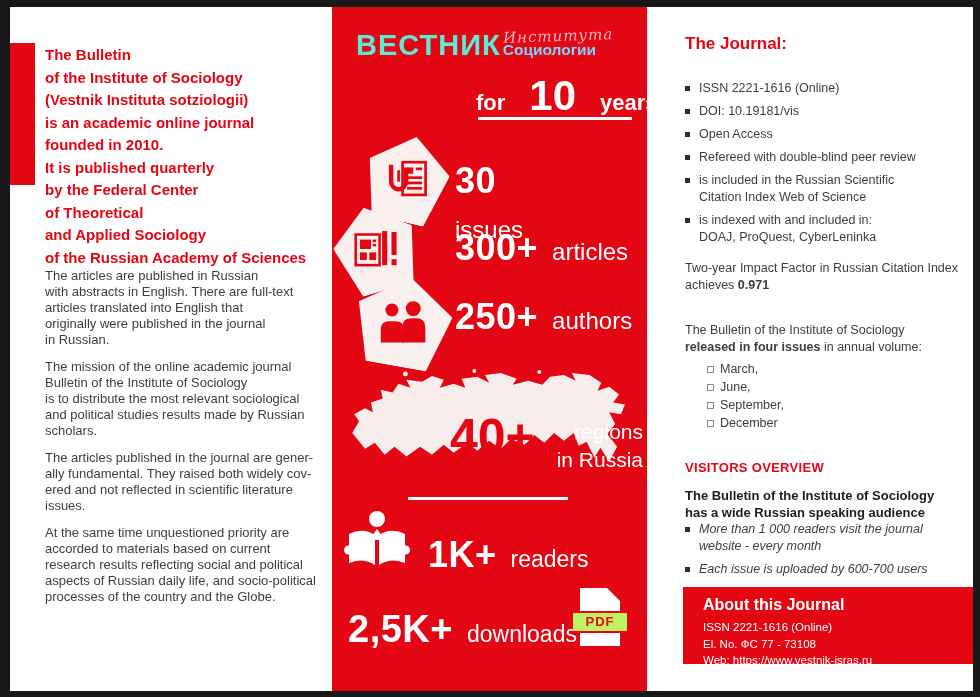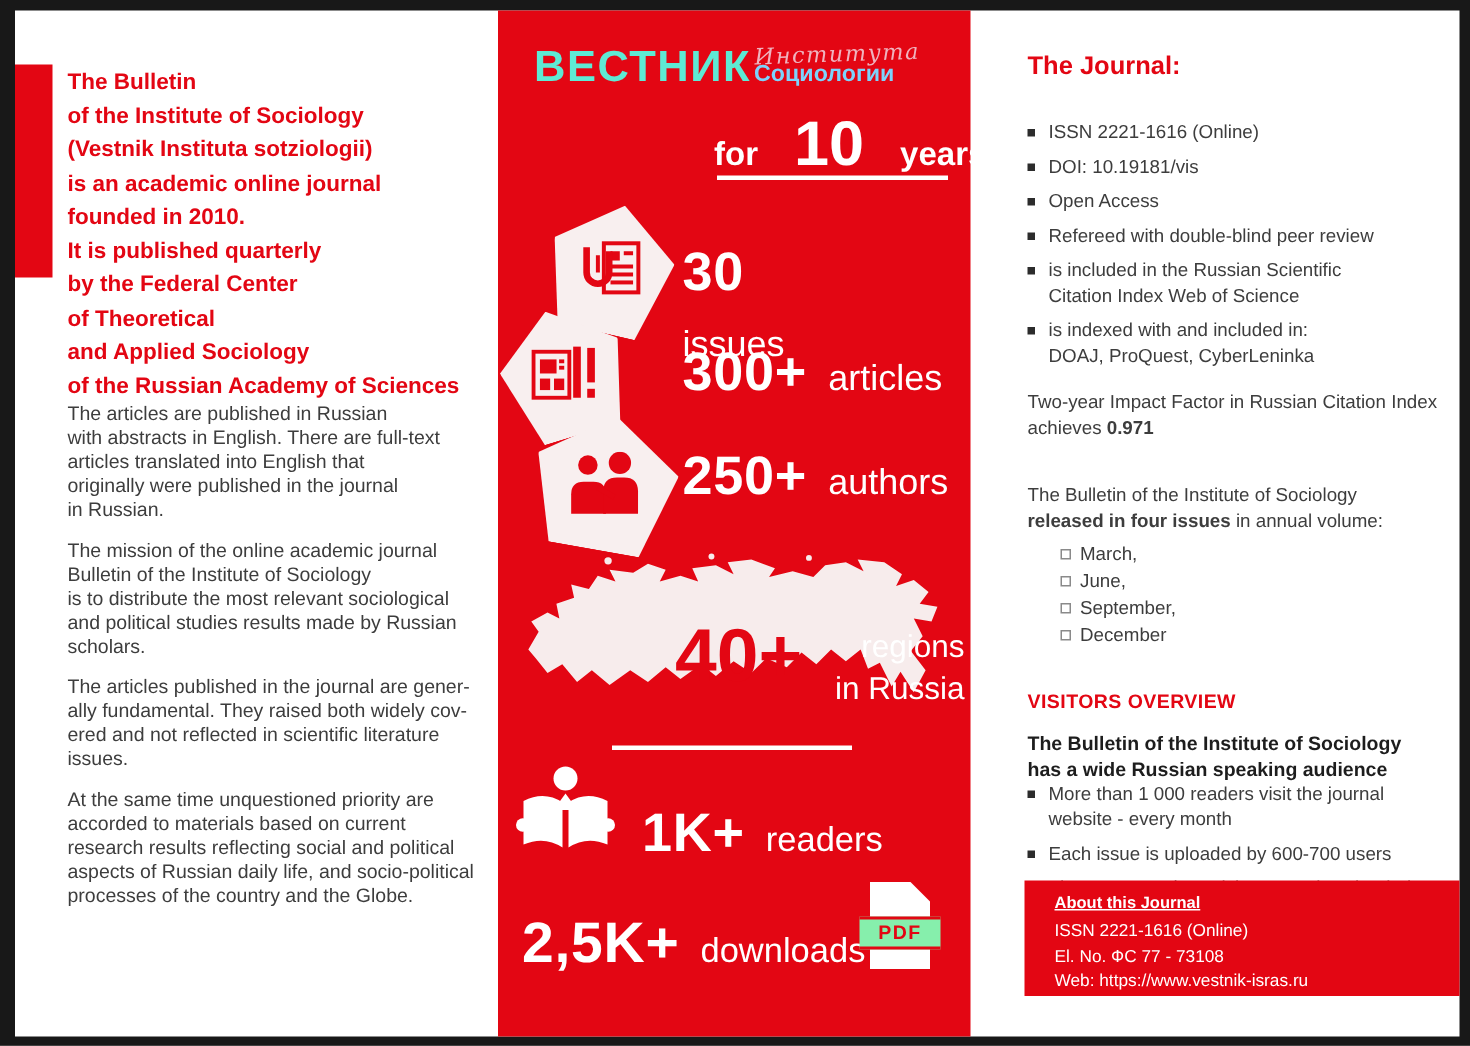--- a/index.html
+++ b/index.html
@@ -55,43 +55,43 @@
   .row-readers{left:428px;top:534px;}
   .row-readers .stat-label{font-size:23px;}
   .row-downloads{left:348px;top:608px;}
   .row-downloads .stat-value{font-size:38px;}
   .row-downloads .stat-label{font-size:23px;}
 
   .pdf-icon{position:absolute;left:573px;top:588px;width:54px;height:58px;}
   .pdf-page{position:absolute;left:7px;top:0;width:40px;height:58px;background:#ffffff;}
   .pdf-fold{position:absolute;right:7px;top:0;width:0;height:0;
      border-left:13px solid transparent;border-top:13px solid #e30613;}
-  .pdf-band{position:absolute;left:0;top:23px;width:54px;height:18px;background:#86efac;
+  .pdf-band{position:absolute;left:0;top:23px;width:54px;height:18px;background:#bef264;
      border-top:2px solid #e30613;border-bottom:2px solid #e30613;
      color:#e30613;font-weight:bold;font-size:13px;line-height:18px;text-align:center;letter-spacing:1px;}
 
   
   .right-content{position:absolute;left:685px;top:34px;width:292px;color:#3d3d3d;font-size:12.5px;}
   .rp-title{color:#e30613;font-size:17px;font-weight:bold;margin:0 0 26px 0;}
   ul.sq-list{list-style:none;margin:0;padding:0;}
   ul.sq-list li{display:flex;gap:9px;margin-bottom:6px;line-height:17px;}
   .sq{flex:0 0 auto;width:5px;height:5px;background:#2c2c2c;margin-top:6px;}
   .sq-outline{flex:0 0 auto;width:5px;height:5px;border:1px solid #8a8a8a;background:transparent;margin-top:6px;}
   .pre{white-space:pre-line;}
   .impact{margin:14px 0 0 0;line-height:17px;white-space:pre-line;}
   .release{margin:28px 0 0 0;line-height:17px;white-space:pre-line;}
   ul.months{list-style:none;margin:4px 0 0 22px;padding:0;}
   ul.months li{display:flex;gap:6px;line-height:18px;}
   .visitors-heading{color:#e30613;font-size:13px;font-weight:bold;margin:28px 0 0 0;letter-spacing:0.3px;}
   .visitors-sub{font-weight:bold;color:#1d1d1d;margin:12px 0 0 0;line-height:17px;white-space:pre-line;font-size:13px;}
-  .visitors-list{margin-top:12px;}
+  .visitors-list{margin-top:12px;font-style:italic;}
 
   .about-box{position:absolute;left:683px;top:587px;width:290px;height:77px;background:#e30613;
      color:#ffffff;box-sizing:border-box;padding:9px 10px 0 20px;}
-  .about-title{font-size:11px;font-weight:bold;margin:0 0 5px 0;text-decoration:underline;}
+  .about-title{font-size:16px;font-weight:bold;margin:0 0 5px 0;}
   .about-line{font-size:11.5px;line-height:16.5px;}
 </style>
 </head>
 <body>
 
 <div class="poster">
   <div class="inner-bg"></div>
 
   <div class="red-bar"></div>
   <div class="left-heading">The Bulletin

